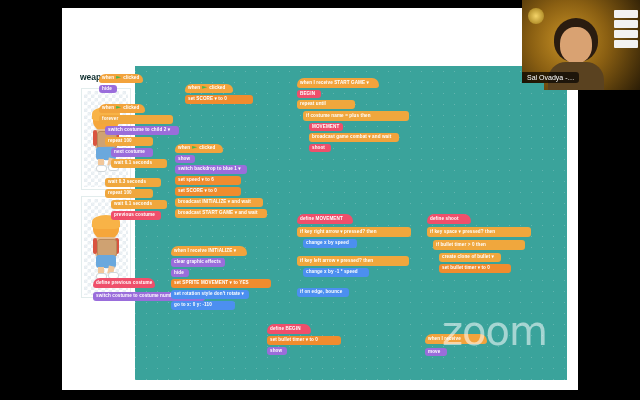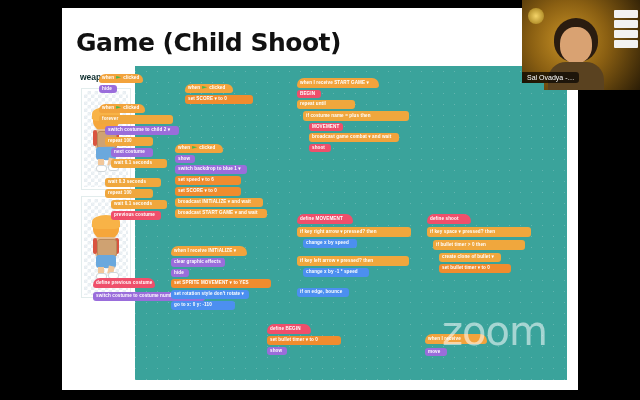--- a/index.html
+++ b/index.html
@@ -72,21 +72,20 @@
             padding:2px 5px;border-radius:0 3px 3px 0;max-width:92px;overflow:hidden;white-space:nowrap;}
   #vid-teal{position:absolute;left:0;bottom:0;width:22px;height:7px;background:#3aa39b;}
 </style>
 </head>
 <body>
 
 <div id="screen">
 
   <div id="slide">
 
-    <div id="slide-title">Game (Child Shoot)</div>
 
     <div id="canvas">
       <div class="dots"></div>
 
       <div id="sprite-panel">
         <div id="sprite-label">weapon</div>
         <div class="costume" style="top:22px;height:100px;">
           <div class="thumb">
             <div class="kid">
               <div class="head"></div>

